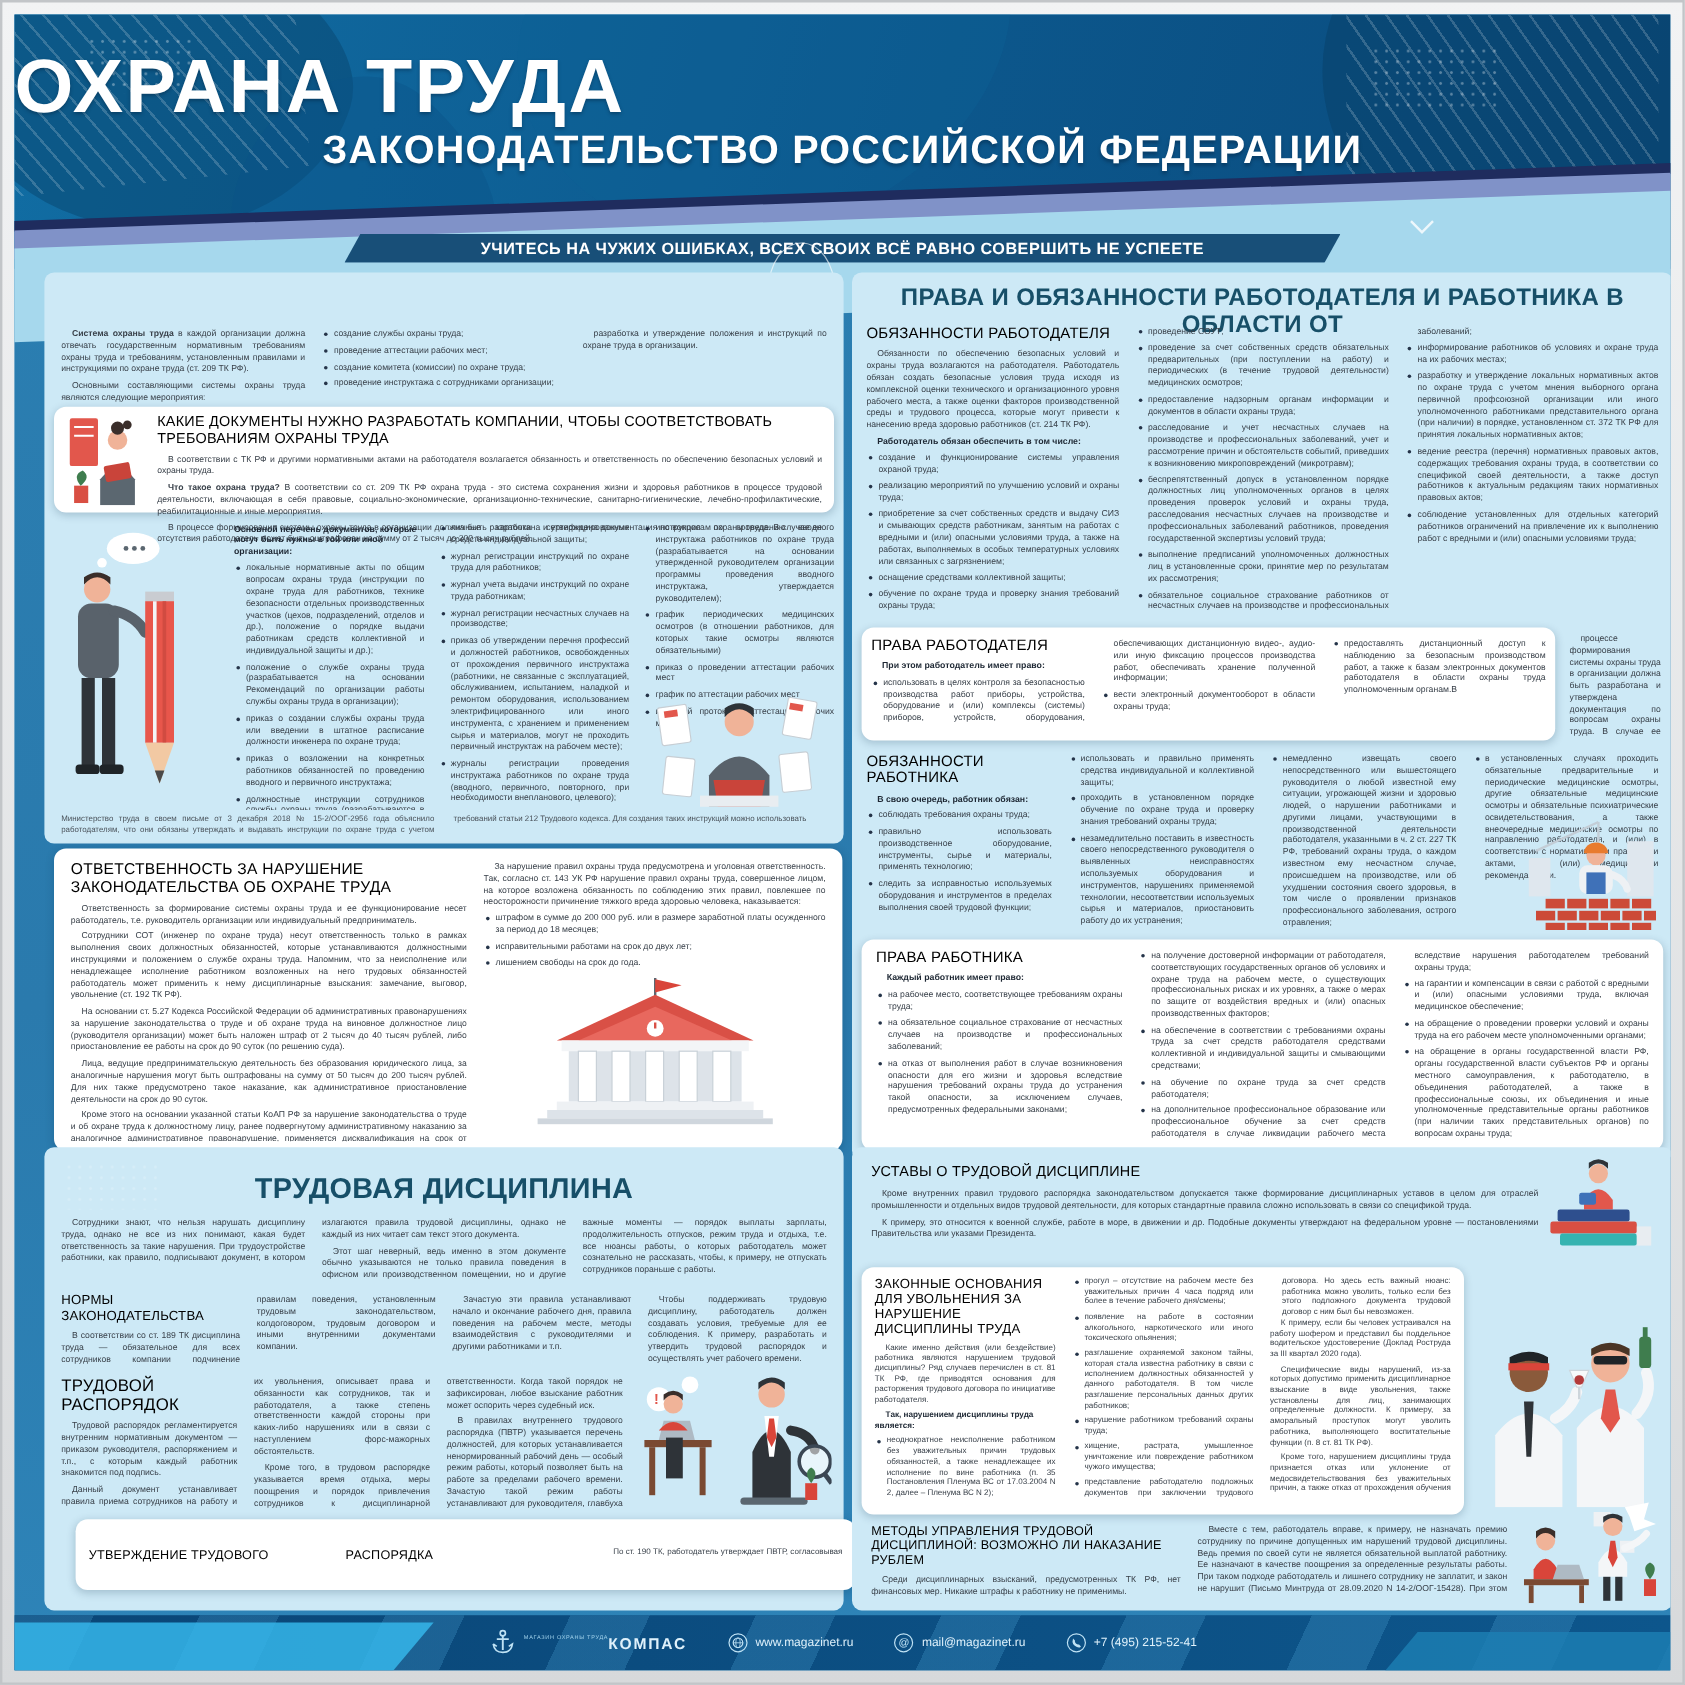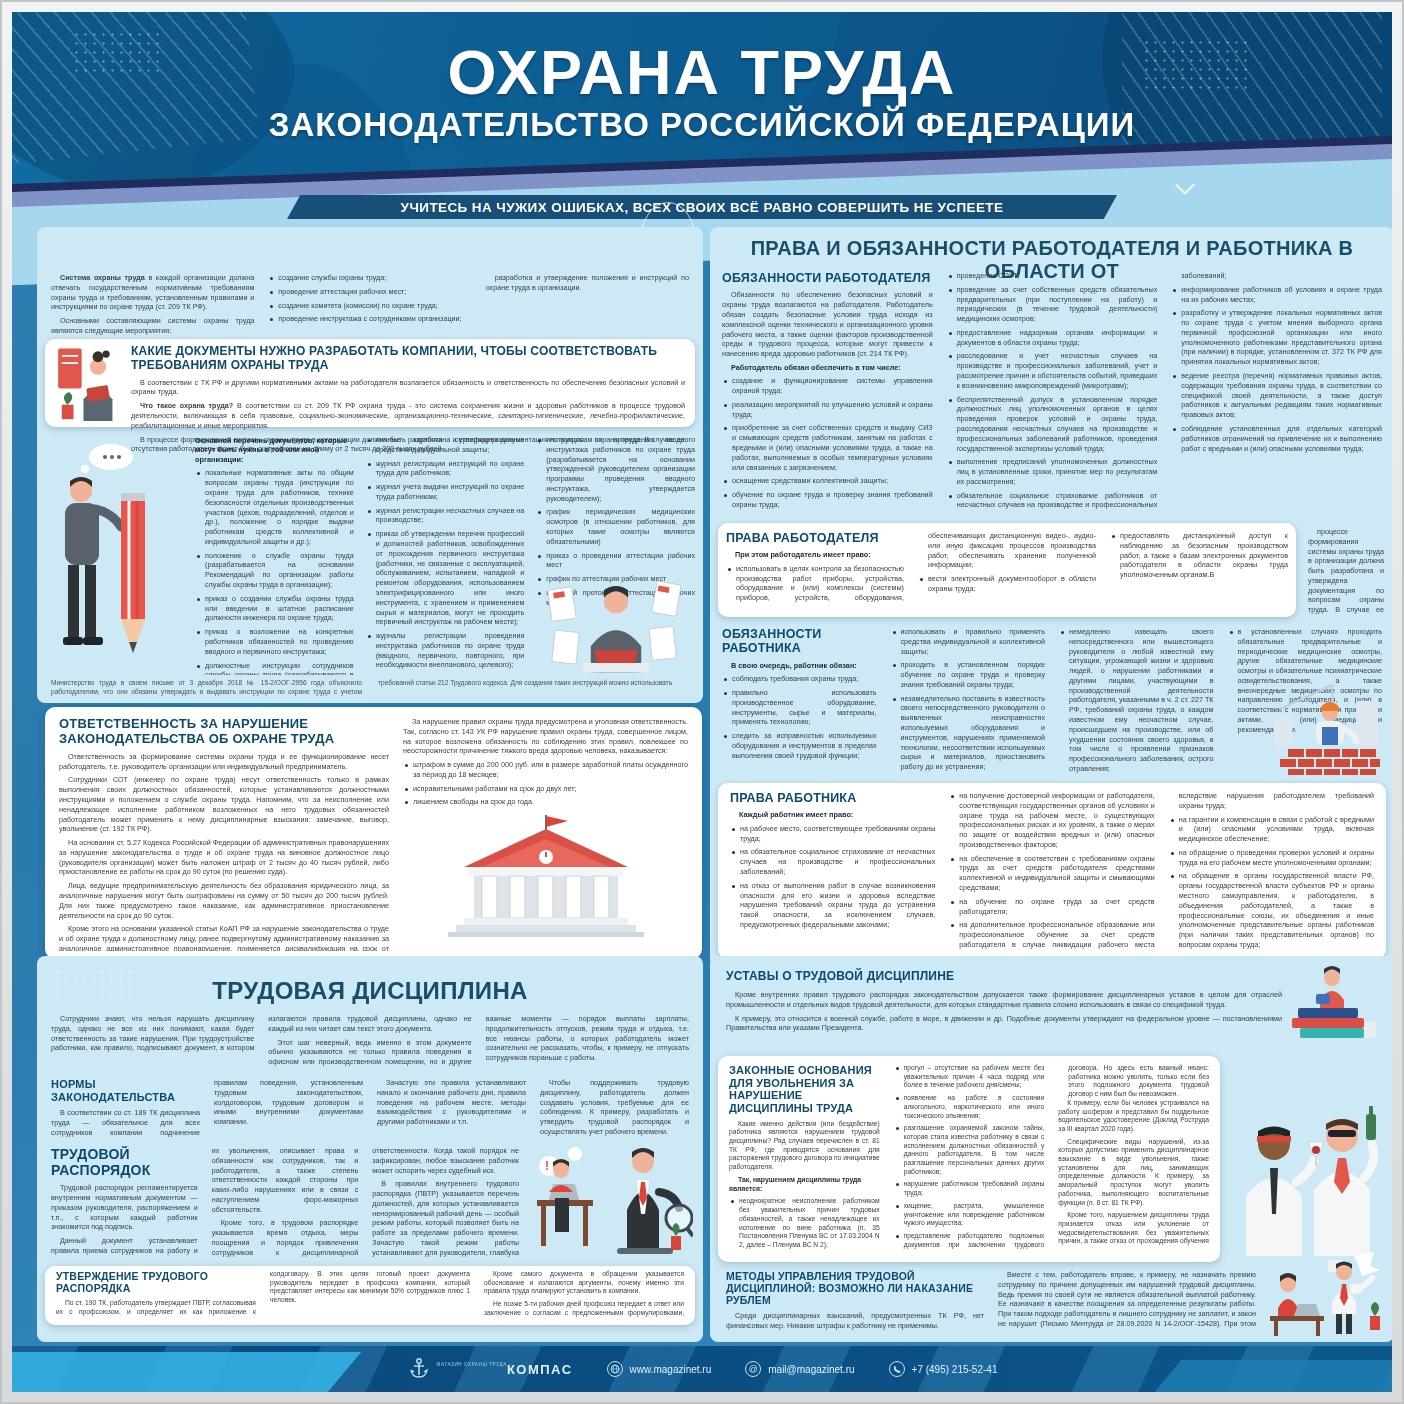--- a/index.html
+++ b/index.html
@@ -12,36 +12,36 @@
   .header{position:absolute;left:0;top:0;width:100%;height:212px;background:linear-gradient(105deg,#116da3 0%,#0c578c 55%,#0a4a7c 100%);overflow:hidden}
   .hshape{position:absolute;border-radius:38% 62% 55% 45%/45% 40% 60% 55%;opacity:.55}
   .hs1{left:-60px;top:-80px;width:340px;height:260px;background:#094873;transform:rotate(18deg)}
   .hs2{left:420px;top:-120px;width:420px;height:300px;background:#0d6197;transform:rotate(-14deg);opacity:.38}
   .hs3{right:-80px;top:-60px;width:380px;height:280px;background:#083f68;transform:rotate(24deg);opacity:.5}
   .hs4{left:180px;top:60px;width:220px;height:220px;background:#0b5286;transform:rotate(40deg);opacity:.4}
   .hstripes{position:absolute;width:260px;height:150px;background:repeating-linear-gradient(55deg,rgba(255,255,255,.18) 0 2px,transparent 2px 14px)}
   .hst1{left:-20px;top:-10px;transform:rotate(-6deg)}
   .hst2{right:10px;top:0}
   .dots{position:absolute;background-image:radial-gradient(rgba(255,255,255,.55) 1px,transparent 1.3px);background-size:9px 9px;opacity:.6}
-  .page-title{position:absolute;left:0;top:24px;width:100%;text-align:center;color:#fff;font-weight:700;font-size:63px;letter-spacing:2px;text-shadow:0 2px 3px rgba(0,20,40,.35)}
+  .page-title{position:absolute;left:0;top:24px;width:100%;text-align:left;color:#fff;font-weight:700;font-size:63px;letter-spacing:2px;text-shadow:0 2px 3px rgba(0,20,40,.35)}
   .page-subtitle{position:absolute;left:0;top:94px;width:100%;text-align:center;color:#fff;font-weight:700;font-size:33px;letter-spacing:1px;text-shadow:0 2px 3px rgba(0,20,40,.35)}
   .wave{position:absolute;left:-3%;width:106%}
   .wave-navy{top:148px;height:9px;background:#1f2c5e;transform:rotate(-2deg)}
   .wave-purple{top:156px;height:24px;background:#8092c8;transform:rotate(-2deg)}
   .wave-light{top:171px;height:78px;background:#a6d8ed;transform:rotate(-2deg)}
   .ribbon{position:absolute;left:275px;top:183px;width:830px;height:24px;background:#184f78;clip-path:polygon(1.6% 0,100% 0,98.4% 100%,0 100%);display:flex;align-items:center;justify-content:center}
   .ribbon span{color:#fff;font-weight:700;font-size:13.5px;letter-spacing:.4px}
   .ring{position:absolute;border:1px solid rgba(255,255,255,.65);border-radius:50%}
   .chev{position:absolute;width:14px;height:14px;border-left:2px solid rgba(255,255,255,.8);border-bottom:2px solid rgba(255,255,255,.8);transform:rotate(-45deg)}
 
   
   .panel{position:absolute;background:#cde9f6;border-radius:8px}
   .card{position:absolute;background:#fff;border-radius:10px;box-shadow:0 2px 7px rgba(8,40,70,.22)}
   .sec-title{font-weight:700;color:#174f68;text-align:center;letter-spacing:.3px}
-  .sub-title{font-weight:700;color:#0c4a6e;font-size:12.5px;line-height:1.15;margin-bottom:5px;letter-spacing:.2px}
+  .sub-title{font-weight:400;color:#000000;font-size:12.5px;line-height:1.15;margin-bottom:5px;letter-spacing:.2px}
   .bp{font-size:7.2px;line-height:1.36;color:#39414a;text-align:justify;text-indent:9px;margin-bottom:4px}
   .lead{font-weight:700;color:#1d2733;font-size:7.3px;line-height:1.3;margin:1px 0 4px;text-indent:9px;text-align:left}
   ul.bul{list-style:none}
   ul.bul>li{position:relative;font-size:7.2px;line-height:1.36;color:#39414a;text-align:justify;padding-left:10px;margin-bottom:4px}
   ul.bul>li::before{content:"";position:absolute;left:2px;top:4px;width:3px;height:3px;background:#253449;border-radius:50%}
   .cols2{columns:2}.cols3{columns:3}.cols4{columns:4}
   .flow{column-gap:14px;column-fill:auto;overflow:hidden}
   .fs-s .bp,.fs-s ul.bul>li{font-size:6.7px;line-height:1.3}
   .fs-s ul.bul>li::before{top:3px}
   .abs{position:absolute}
@@ -387,21 +387,21 @@
       <path d="M96 70 Q112 34 128 70 L128 112 L96 112 Z" fill="#2e3338"></path>
       <path d="M106 40 L118 40 L114 74 L110 74 Z" fill="#fff"></path>
       <polygon points="110,42 114,42 116,58 112,66 108,58" fill="#d9453a"></polygon>
       <path d="M128 52 q16 2 20 16" stroke="#2e3338" stroke-width="8" fill="none" stroke-linecap="round"></path>
       <circle cx="148" cy="78" r="13" fill="rgba(255,255,255,.55)" stroke="#3b4754" stroke-width="3"></circle>
       <line x1="156" y1="88" x2="162" y2="96" stroke="#3b4754" stroke-width="4"></line>
       <rect x="86" y="108" width="56" height="6" rx="3" fill="#5b6770"></rect>
       <rect x="140" y="96" width="10" height="14" fill="#d9453a"></rect>
           <path d="M145 96 q-7 -9 0 -13 q7 4 0 13" fill="#3f7d4e"></path>
     </svg>
-    <div class="card flow cols3 fs-s" style="left:8px;top:310px;width:650px;height:59px;padding:4px 11px">
+    <div class="card flow cols3 fs-s" style="left:26px;top:310px;width:650px;height:59px;padding:24px 11px">
       <h3 class="sub-title" style="font-size:10.5px">УТВЕРЖДЕНИЕ ТРУДОВОГО РАСПОРЯДКА</h3>
       <div>
             <p class="bp">По ст. 190 ТК, работодатель утверждает ПВТР, согласовывая их с профсоюзом, и определяет их как приложение к колдоговору. В этих целях готовый проект документа руководитель передает в профсоюз компании, который представляет интересы как минимум 50% сотрудников плюс 1 человек.</p>
             <p class="bp">Кроме самого документа в обращении указывается обоснование и излагаются аргументы, почему именно эти правила труда планируют установить в компании.</p>
             <p class="bp">Не позже 5-ти рабочих дней профсоюз передает в ответ или заключение о согласии с предложенными формулировками, или мотивированный отказ с предложением собственных правок.</p>
           </div>
     </div>
   </div>
 
   <div class="panel" style="left:698px;top:944px;width:684px;height:386px">

